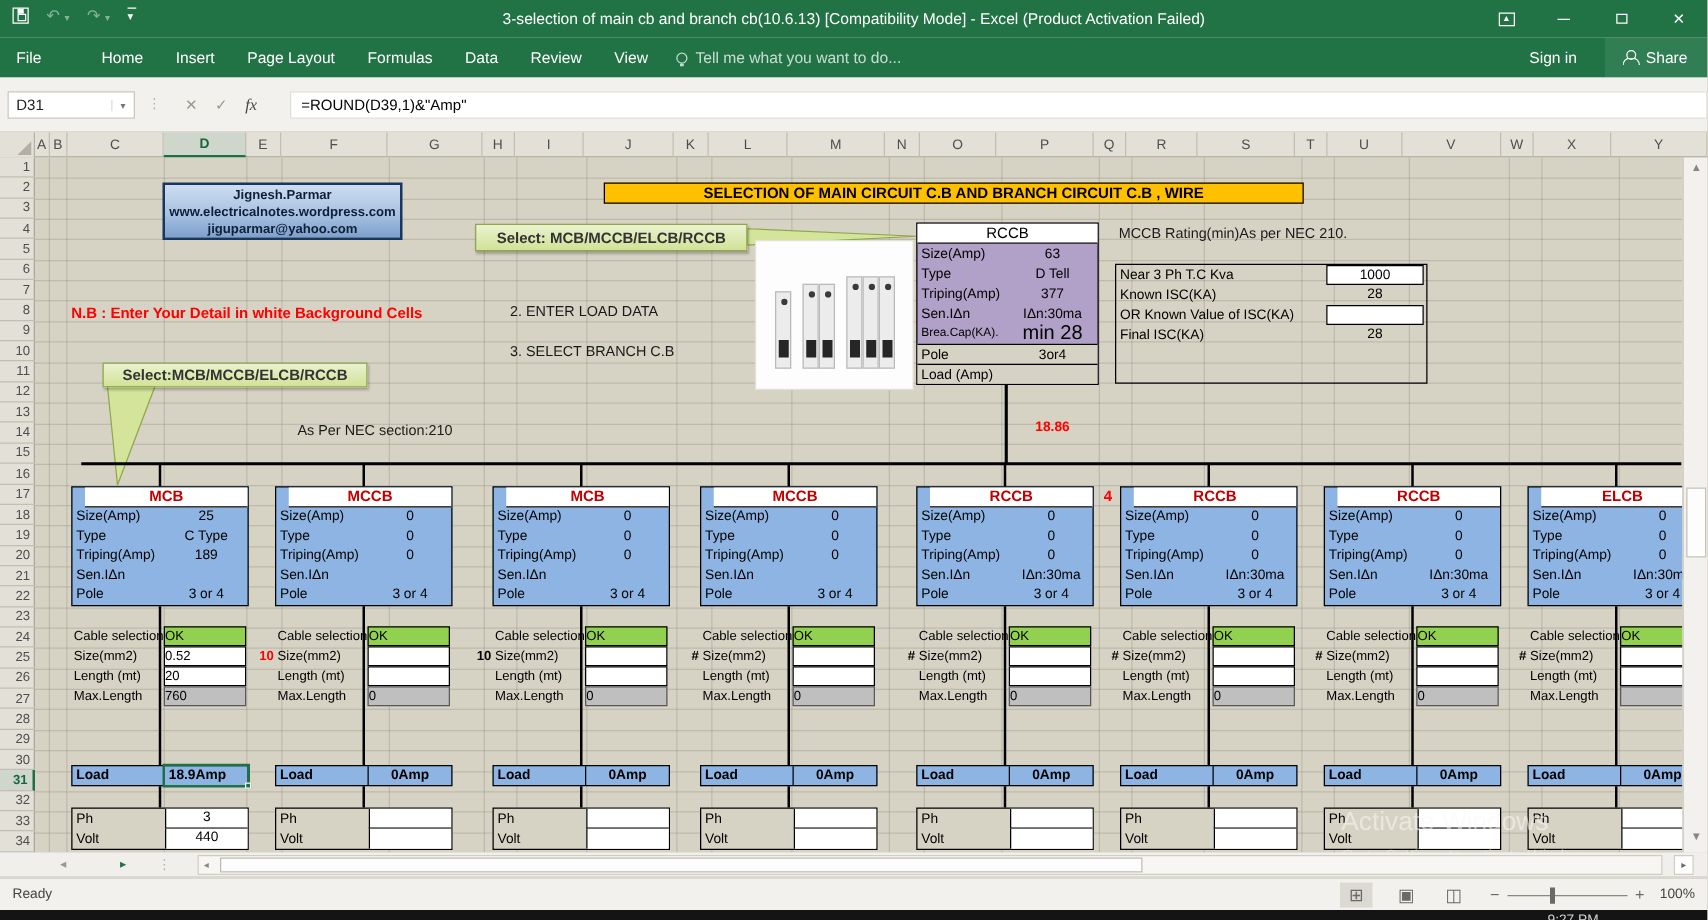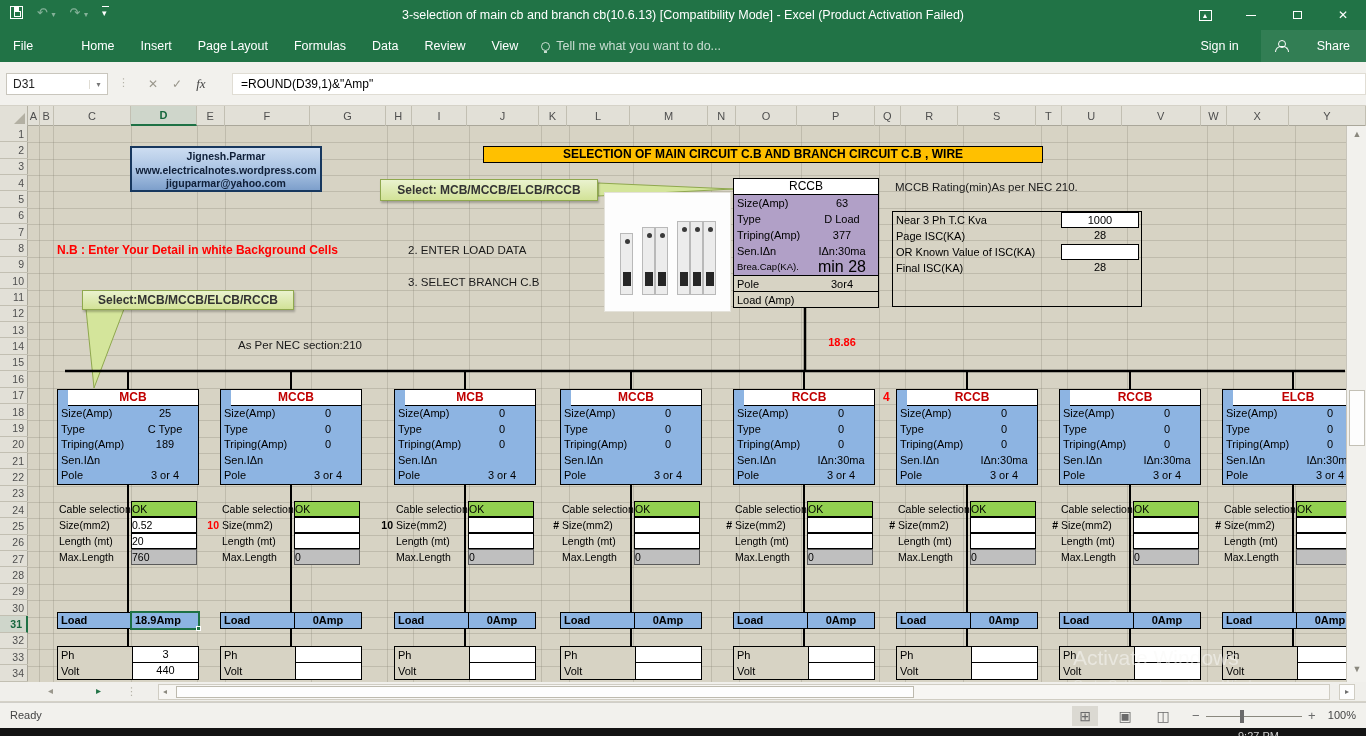--- a/index.html
+++ b/index.html
@@ -28,21 +28,21 @@
   .rtab { font-size:12.5px; padding:0 13px; height:32px; display:flex; align-items:center; color:#fff; }
   #tellme { display:flex; align-items:center; gap:6px; margin-left:10px; color:rgba(255,255,255,.75); font-size:12.5px; }
   .bulb { width:9px; height:9px; border:1px solid rgba(255,255,255,.75); border-radius:50%; position:relative; }
   .bulb:after { content:""; position:absolute; left:2px; bottom:-3px; width:3px; height:2px; background:rgba(255,255,255,.75); }
   #accountarea { position:absolute; right:0; top:30px; height:32px; display:flex; align-items:center; }
   #signin { font-size:12.5px; color:#fff; margin-right:22px; }
   #sharebox { height:32px; display:flex; align-items:center; gap:7px; padding:0 16px 0 14px; background:rgba(255,255,255,.08); }
   .person { width:12px; height:12px; position:relative; }
   .person:before { content:""; position:absolute; left:3px; top:0; width:6px; height:6px; border:1px solid #fff; border-radius:50%; }
   .person:after { content:""; position:absolute; left:0; bottom:0; width:12px; height:5px; border:1px solid #fff; border-bottom:none; border-radius:6px 6px 0 0; }
-  #sharelabel { color:#fff; font-size:12.5px;margin-left:23px; }
+  #sharelabel { color:#fff; font-size:12.5px; }
 
   
   #formulabar { position:absolute; left:0; top:62px; width:1366px; height:44px; background:#f2f1ed; border-bottom:1px solid #d5d2c8; }
   #namebox { position:absolute; left:6px; top:11px; width:102px; height:22px; background:#fff; border:1px solid #c9c6bd; font-size:12px; color:#222; display:flex; align-items:center; }
   #namebox .nbtext { flex:1; padding-left:6px; }
   #namebox .nbarrow { width:18px; color:#777; font-size:8px; text-align:center; border-left:1px solid #e0ddd4; }
   .fdots { position:absolute; left:118px; top:14px; color:#b5b2a8; font-size:11px; letter-spacing:0; }
   #fbtns { position:absolute; left:138px; top:11px; height:22px; display:flex; align-items:center; gap:14px; padding-left:10px; }
   .fbx { color:#9a978c; font-size:12px; }
   .fx { font-family:"Liberation Serif",serif; font-style:italic; font-size:13px; color:#444; }
@@ -407,21 +407,21 @@
     </div>
 
     <div id="maintable">
       <div class="mhead">RCCB</div>
       <div class="mrow">
           <span class="lbl">Size(Amp)</span>
           <span class="val">63</span>
         </div>
       <div class="mrow">
           <span class="lbl">Type</span>
-          <span class="val">D Load</span>
+          <span class="val">D Tell</span>
         </div>
       <div class="mrow">
           <span class="lbl">Triping(Amp)</span>
           <span class="val">377</span>
         </div>
       <div class="mrow">
           <span class="lbl">Sen.IΔn</span>
           <span class="val">IΔn:30ma</span>
         </div>
       <div class="mrow small">
@@ -437,21 +437,21 @@
           <span class="val redbold">18.86</span>
         </div>
     </div>
 
     <div id="iscpanel">
       <div class="irow">
           <span class="lbl">Near 3 Ph T.C Kva</span>
           <span class="ival input">1000</span>
         </div>
       <div class="irow">
-          <span class="lbl">Page ISC(KA)</span>
+          <span class="lbl">Known ISC(KA)</span>
           <span class="ival">28</span>
         </div>
       <div class="irow">
           <span class="lbl">OR Known Value of ISC(KA)</span>
           <span class="ival input"></span>
         </div>
       <div class="irow">
           <span class="lbl">Final ISC(KA)</span>
           <span class="ival">28</span>
         </div>

